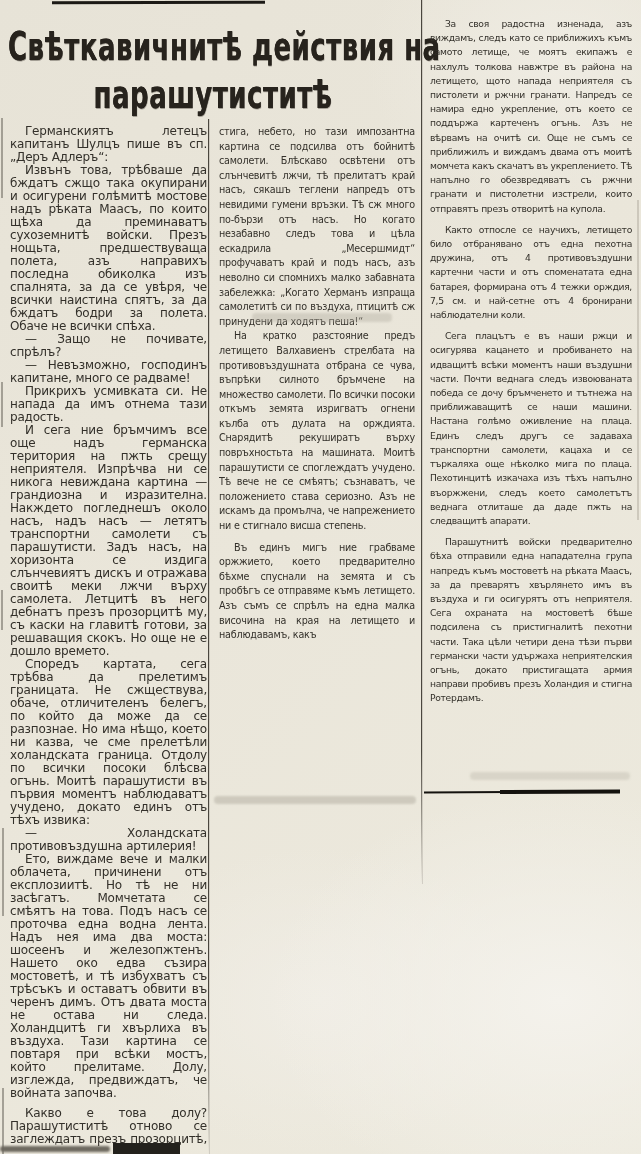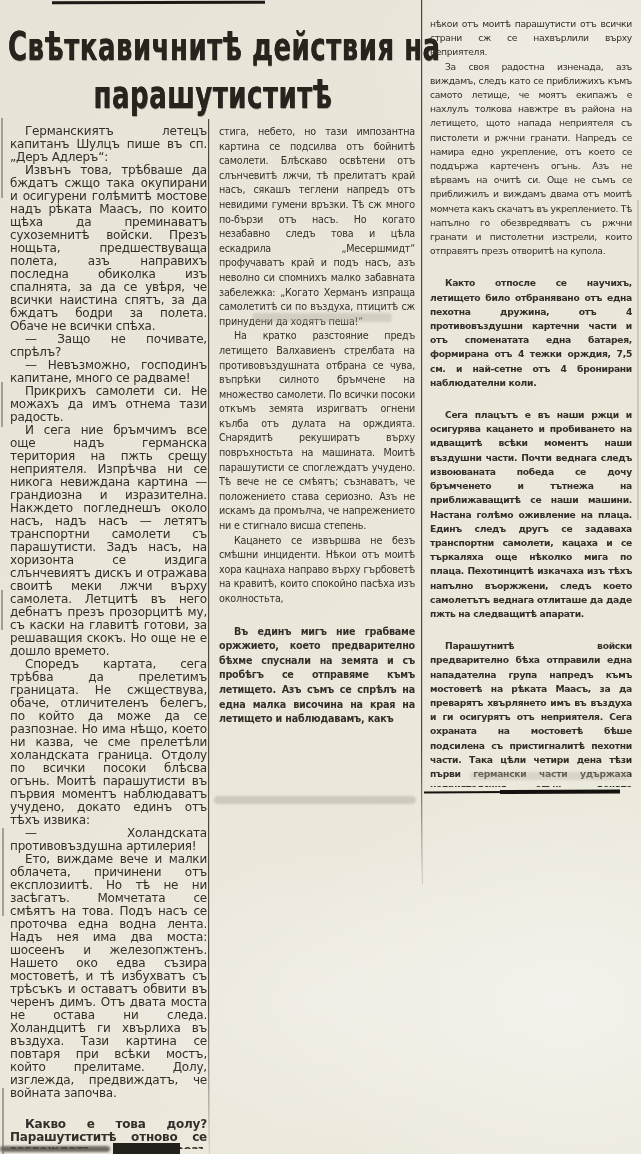--- a/index.html
+++ b/index.html
@@ -27,21 +27,21 @@
   }
   .hl1{font-size:26px;text-align:justify;text-align-last:justify;height:40px;}
   .hl2{font-size:26px;text-align:center;margin-top:8px;}
   
   .col{
     position:absolute;overflow:hidden;text-align:justify;
     color:#33302a;
   }
   .col p{margin:0;text-indent:15px;hyphens:auto;overflow-wrap:break-word;}
   .col p.noindent{text-indent:0;}
-  .col p.gap{margin-top:18px;font-weight:bold;}
+  .col p.gap{margin-top:7px;}
   .col1{left:10px;top:125px;width:197px;height:1024px;font-size:12px;line-height:13px;letter-spacing:-.2px;}
   .col2{left:219px;top:125px;width:196px;height:668px;font-size:9.6px;line-height:14.6px;letter-spacing:-.2px;}
   .col3{left:430px;top:17px;width:202px;height:770px;font-size:9.2px;line-height:14.2px;letter-spacing:-.3px;}
   
   .top-rule{position:absolute;left:52px;top:1px;width:213px;height:3px;background:#1c1a16;transform:rotate(-.2deg);}
   .divider{position:absolute;width:1px;background:linear-gradient(#4a463e,#4a463e 85%,rgba(74,70,62,0));box-shadow:.5px 0 0 rgba(74,70,62,.35);}
   .divider-1{left:208px;top:119px;height:1035px;}
   .divider-2{left:421px;top:0;height:884px;}
   .end-rule{position:absolute;left:424px;top:791px;width:196px;height:2px;background:#14120e;transform:rotate(-.3deg);}
   .end-rule::after{content:"";position:absolute;right:0;top:-1px;width:120px;height:4px;background:#14120e;}
@@ -70,35 +70,33 @@
   <h1 class="headline" style="margin:0;">
     <span class="hl-line hl1">Свѣткавичнитѣ действия на</span>
     <span class="hl-line hl2">парашутиститѣ</span>
   </h1>
 
   <div class="col col1">
       <p>Германскиятъ летецъ капитанъ Шулцъ пише въ сп. „Деръ Адлеръ“:</p>
       <p>Извънъ това, трѣбваше да бждатъ сжщо така окупирани и осигурени голѣмитѣ мостове надъ рѣката Маасъ, по които щѣха да преминаватъ сухоземнитѣ войски. Презъ нощьта, предшествуваща полета, азъ направихъ последна обиколка изъ спалнята, за да се увѣря, че всички наистина спятъ, за да бждатъ бодри за полета. Обаче не всички спѣха.</p>
       <p>— Защо не почивате, спрѣлъ?</p>
       <p>— Невъзможно, господинъ капитане, много се радваме!</p>
-      <p>Прикрихъ самолети си. Не можахъ да имъ отнема тази радость.</p>
+      <p>Прикрихъ усмивката си. Не напада да имъ отнема тази радость.</p>
       <p>И сега ние бръмчимъ все още надъ германска територия на пжть срещу неприятеля. Изпрѣчва ни се никога невиждана картина — грандиозна и изразителна. Накждето погледнешъ около насъ, надъ насъ — летятъ транспортни самолети съ парашутисти. Задъ насъ, на хоризонта се издига слънчевиятъ дискъ и отражава своитѣ меки лжчи върху самолета. Летцитѣ въ него дебнатъ презъ прозорцитѣ му, съ каски на главитѣ готови, за решаващия скокъ. Но още не е дошло времето.</p>
       <p>Споредъ картата, сега трѣбва да прелетимъ границата. Не сжществува, обаче, отличителенъ белегъ, по който да може да се разпознае. Но има нѣщо, което ни казва, че сме прелетѣли холандската граница. Отдолу по всички посоки блѣсва огънь. Моитѣ парашутисти въ първия моментъ наблюдаватъ учудено, докато единъ отъ тѣхъ извика:</p>
       <p>— Холандската противовъздушна артилерия!</p>
       <p>Ето, виждаме вече и малки облачета, причинени отъ експлозиитѣ. Но тѣ не ни засѣгатъ. Момчетата се смѣятъ на това. Подъ насъ се проточва една водна лента. Надъ нея има два моста: шосеенъ и железопжтенъ. Нашето око едва съзира мостоветѣ, и тѣ избухватъ съ трѣсъкъ и оставатъ обвити въ черенъ димъ. Отъ двата моста не остава ни следа. Холандцитѣ ги хвърлиха въ въздуха. Тази картина се повтаря при всѣки мостъ, който прелитаме. Долу, изглежда, предвиждатъ, че войната започва.</p>
       <p class="gap">Какво е това долу? Парашутиститѣ отново се заглеждатъ презъ прозорцитѣ, наведени единъ върху другъ. Приятель или неприятель е това? Това сж нашитѣ бойни самолети, бързитѣ Хайнкелъ Х 111. При тази картина нашитѣ сърдца се разтуптяватъ. Самолетитѣ отъ нашата дивизия изпълватъ, догдето погледътъ ни</p>
     </div>
   <div class="col col2">
       <p class="noindent">стига, небето, но тази импозантна картина се подсилва отъ бойнитѣ самолети. Блѣскаво освѣтени отъ слънчевитѣ лжчи, тѣ прелитатъ край насъ, сякашъ теглени напредъ отъ невидими гумени връзки. Тѣ сж много по-бързи отъ насъ. Но когато незабавно следъ това и цѣла ескадрила „Месершмидт“ профучаватъ край и подъ насъ, азъ неволно си спомнихъ малко забавната забележка: „Когато Херманъ изпраща самолетитѣ си по въздуха, птицитѣ сж принудени да ходятъ пеша!“</p>
       <p>На кратко разстояние предъ летището Валхавиенъ стрелбата на противовъздушната отбрана се чува, въпрѣки силното бръмчене на множество самолети. По всички посоки откъмъ земята изригватъ огнени кълба отъ дулата на орждията. Снарядитѣ рекуширатъ върху повръхностьта на машината. Моитѣ парашутисти се споглеждатъ учудено. Тѣ вече не се смѣятъ; съзнаватъ, че положението става сериозно. Азъ не искамъ да промълча, че напрежението ни е стигнало висша степень.</p>
-      <p>Кацането се извършва не безъ смѣшни инциденти. Нѣкои отъ моитѣ хора кацнаха направо върху гърбоветѣ на кравитѣ, които спокойно пасѣха изъ околностьта,</p>
       <p class="gap">Въ единъ мигъ ние грабваме оржжието, което предварително бѣхме спуснали на земята и съ пробѣгъ се отправяме къмъ летището. Азъ съмъ се спрѣлъ на една малка височина на края на летището и наблюдавамъ, какъ</p>
     </div>
   <div class="col col3">
-      <p class="noindent">нѣкои отъ моитѣ парашутисти отъ всички страни сж се нахвърлили върху неприятеля.</p>
       <p>За своя радостна изненада, азъ виждамъ, следъ като се приближихъ къмъ самото летище, че моятъ екипажъ е нахлулъ толкова навжтре въ района на летището, щото напада неприятеля съ пистолети и ржчни гранати. Напредъ се намира едно укрепление, отъ което се поддържа картеченъ огънь. Азъ не вѣрвамъ на очитѣ си. Още не съмъ се приближилъ и виждамъ двама отъ моитѣ момчета какъ скачатъ въ укреплението. Тѣ напълно го обезвредяватъ съ ржчни гранати и пистолетни изстрели, които отправятъ презъ отворитѣ на купола.</p>
       <p class="gap">Както отпосле се научихъ, летището било отбранявано отъ една пехотна дружина, отъ 4 противовъздушни картечни части и отъ споменатата една батарея, формирана отъ 4 тежки орждия, 7,5 см. и най-сетне отъ 4 бронирани наблюдателни коли.</p>
       <p class="gap">Сега плацътъ е въ наши ржци и осигурява кацането и пробиването на идващитѣ всѣки моментъ наши въздушни части. Почти веднага следъ извоюваната победа се дочу бръмченето и тътнежа на приближаващитѣ се наши машини. Настана голѣмо оживление на плаца. Единъ следъ другъ се задаваха транспортни самолети, кацаха и се търкаляха още нѣколко мига по плаца. Пехотинцитѣ изкачаха изъ тѣхъ напълно въоржжени, следъ което самолетътъ веднага отлиташе да даде пжть на следващитѣ апарати.</p>
       <p class="gap">Парашутнитѣ войски предварително бѣха отправили една нападателна група напредъ къмъ мостоветѣ на рѣката Маасъ, за да преварятъ хвърлянето имъ въ въздуха и ги осигурятъ отъ неприятеля. Сега охраната на мостоветѣ бѣше подсилена съ пристигналитѣ пехотни части. Така цѣли четири дена тѣзи първи германски части удържаха неприятелския огънь, докато пристигащата армия направи пробивъ презъ Холандия и стигна Ротердамъ.</p>
     </div>
 
   <div class="divider divider-1"></div>
   <div class="divider divider-2"></div>
   <div class="end-rule"></div>
 

